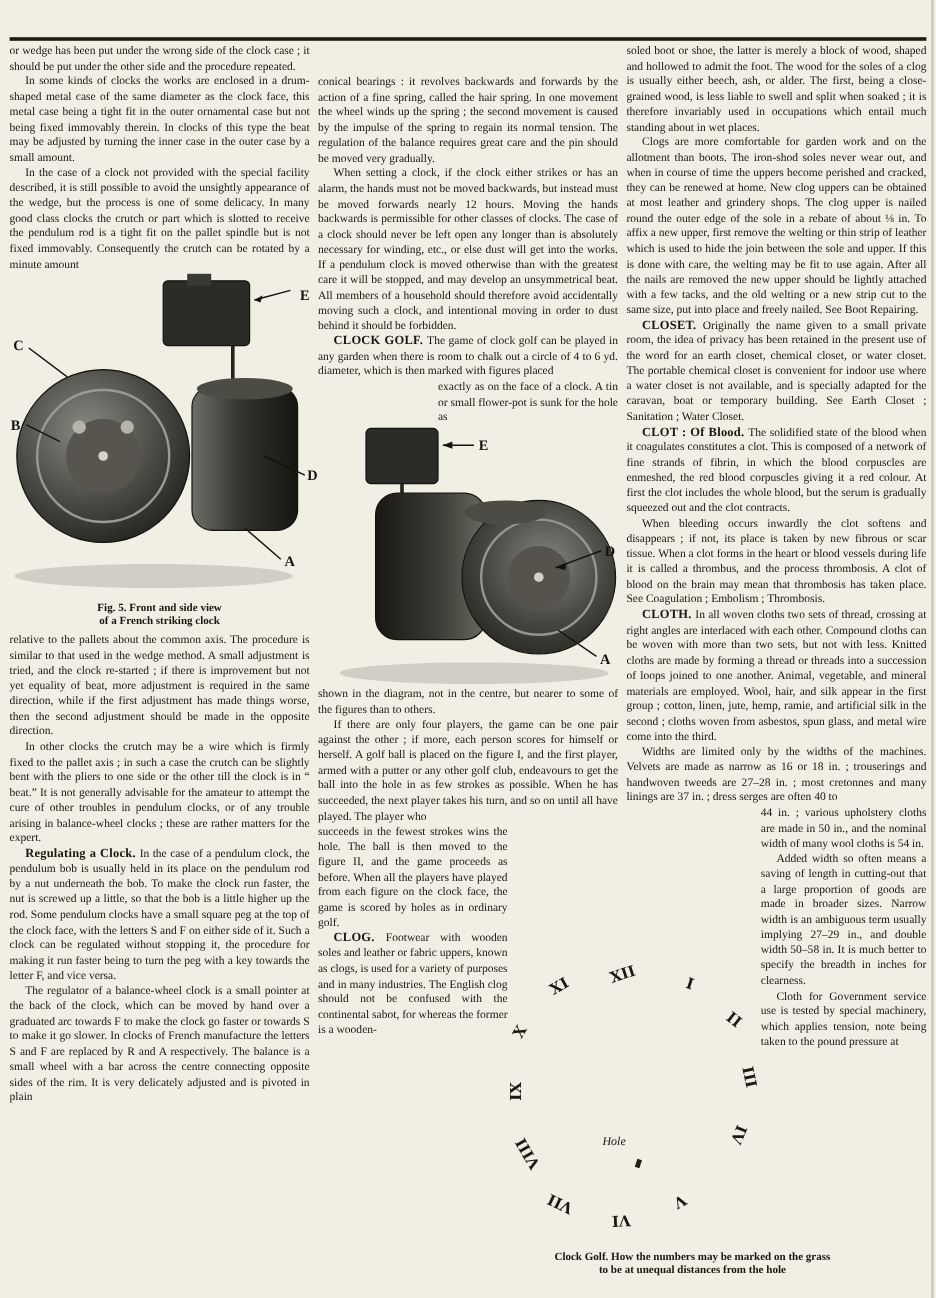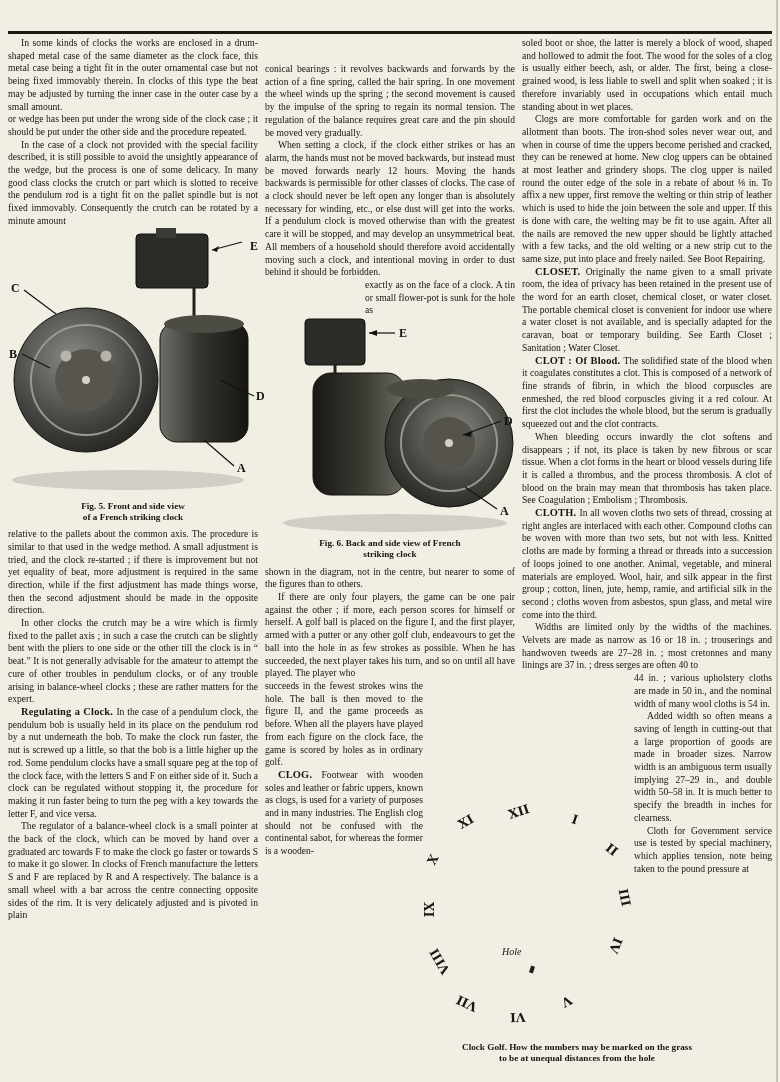--- a/index.html
+++ b/index.html
@@ -41,22 +41,22 @@
   .cg-caption{position:absolute;left:418px;top:1042px;width:230px;text-align:center;font-size:9.2px;font-weight:bold;line-height:11.3px;margin-left:44px;}
 </style>
 </head>
 <body>
 
 <div class="page">
 
   <div class="head-rule"></div>
 
   <div class="col col-left">
+      <p class="blk"><span>or wedge has been put under the wrong side of the clock case ; it should be put under the other side and the procedure repeated.</span></p>
       <p class="blk indent"><span>In some kinds of clocks the works are enclosed in a drum-shaped metal case of the same diameter as the clock face, this metal case being a tight fit in the outer ornamental case but not being fixed immovably therein. In clocks of this type the beat may be adjusted by turning the inner case in the outer case by a small amount.</span></p>
-      <p class="blk"><span>or wedge has been put under the wrong side of the clock case ; it should be put under the other side and the procedure repeated.</span></p>
       <p class="blk indent"><span>In the case of a clock not provided with the special facility described, it is still possible to avoid the unsightly appearance of the wedge, but the process is one of some delicacy. In many good class clocks the crutch or part which is slotted to receive the pendulum rod is a tight fit on the pallet spindle but is not fixed immovably. Consequently the crutch can be rotated by a minute amount</span></p>
       <div class="figure" id="fig5-figure">
       <svg class="fig-svg" width="258" height="270" viewBox="0 0 258 270">
         <defs>
           <radialGradient id="gA" cx="40%" cy="35%" r="75%">
             <stop offset="0%" stop-color="#8a8a84"></stop>
               <stop offset="55%" stop-color="#4a4a46"></stop>
               <stop offset="100%" stop-color="#1d1d1b"></stop>
           </radialGradient>
           <linearGradient id="gB" x1="0" y1="0" x2="1" y2="0">
@@ -95,20 +95,21 @@
       </div>
     </div>
       <p class="blk"><span>relative to the pallets about the common axis. The procedure is similar to that used in the wedge method. A small adjustment is tried, and the clock re-started ; if there is improvement but not yet equality of beat, more adjustment is required in the same direction, while if the first adjustment has made things worse, then the second adjustment should be made in the opposite direction.</span></p>
       <p class="blk indent"><span>In other clocks the crutch may be a wire which is firmly fixed to the pallet axis ; in such a case the crutch can be slightly bent with the pliers to one side or the other till the clock is in “ beat.” It is not generally advisable for the amateur to attempt the cure of other troubles in pendulum clocks, or of any trouble arising in balance-wheel clocks ; these are rather matters for the expert.</span></p>
       <p class="blk indent"><span class="lead">Regulating a Clock.  </span><span>In the case of a pendulum clock, the pendulum bob is usually held in its place on the pendulum rod by a nut underneath the bob. To make the clock run faster, the nut is screwed up a little, so that the bob is a little higher up the rod. Some pendulum clocks have a small square peg at the top of the clock face, with the letters S and F on either side of it. Such a clock can be regulated without stopping it, the procedure for making it run faster being to turn the peg with a key towards the letter F, and vice versa.</span></p>
       <p class="blk indent"><span>The regulator of a balance-wheel clock is a small pointer at the back of the clock, which can be moved by hand over a graduated arc towards F to make the clock go faster or towards S to make it go slower. In clocks of French manufacture the letters S and F are replaced by R and A respectively. The balance is a small wheel with a bar across the centre connecting opposite sides of the rim. It is very delicately adjusted and is pivoted in plain</span></p>
     </div>
   <div class="col col-mid">
       <p class="blk"><span>conical bearings : it revolves backwards and forwards by the action of a fine spring, called the hair spring. In one movement the wheel winds up the spring ; the second movement is caused by the impulse of the spring to regain its normal tension. The regulation of the balance requires great care and the pin should be moved very gradually.</span></p>
       <p class="blk indent"><span>When setting a clock, if the clock either strikes or has an alarm, the hands must not be moved backwards, but instead must be moved forwards nearly 12 hours. Moving the hands backwards is permissible for other classes of clocks. The case of a clock should never be left open any longer than is absolutely necessary for winding, etc., or else dust will get into the works. If a pendulum clock is moved otherwise than with the greatest care it will be stopped, and may develop an unsymmetrical beat. All members of a household should therefore avoid accidentally moving such a clock, and intentional moving in order to dust behind it should be forbidden.</span></p>
+      <p class="blk indent"><span class="lead">CLOCK GOLF.  </span><span>The game of clock golf can be played in any garden when there is room to chalk out a circle of 4 to 6 yd. diameter, which is then marked with figures placed</span></p>
       <p class="blk narrow-right"><span>exactly as on the face of a clock. A tin or small flower-pot is sunk for the hole as</span></p>
       <div class="figure" id="fig6-figure">
       <svg class="fig-svg" width="250" height="218" viewBox="0 0 250 218">
         <defs>
           <radialGradient id="gC" cx="55%" cy="40%" r="75%">
             <stop offset="0%" stop-color="#84847e"></stop>
               <stop offset="55%" stop-color="#45453f"></stop>
               <stop offset="100%" stop-color="#1b1b18"></stop>
           </radialGradient>
           <linearGradient id="gD" x1="0" y1="0" x2="1" y2="0">
@@ -128,24 +129,20 @@
         <circle cx="184" cy="126" r="48" fill="none" stroke="#97968c" stroke-width="2"></circle>
         <circle cx="184" cy="126" r="26" fill="#55534c"></circle>
         <circle cx="184" cy="126" r="4" fill="#d2d0c4"></circle>
         <ellipse cx="156" cy="72" rx="34" ry="10" fill="#4c4c44"></ellipse>
         <line x1="236" y1="104" x2="198" y2="118" stroke="#14120f" stroke-width="1.2"></line>
         <path d="M198,118 l9,-4 l-1,6 z" fill="#14120f"></path>
         <text x="239" y="108" font-size="12" font-weight="bold" fill="#14120f">D</text>
         <line x1="232" y1="192" x2="200" y2="170" stroke="#14120f" stroke-width="1.2"></line>
         <text x="235" y="198" font-size="12" font-weight="bold" fill="#14120f">A</text>
       </svg>
-      <div class="figcap">
-        <div>Fig. 6.  Back and side view of French</div>
-        <div>striking clock</div>
-      </div>
     </div>
       <p class="blk"><span>shown in the diagram, not in the centre, but nearer to some of the figures than to others.</span></p>
       <p class="blk indent"><span>If there are only four players, the game can be one pair against the other ; if more, each person scores for himself or herself. A golf ball is placed on the figure I, and the first player, armed with a putter or any other golf club, endeavours to get the ball into the hole in as few strokes as possible. When he has succeeded, the next player takes his turn, and so on until all have played. The player who</span></p>
       <p class="blk narrow-left"><span>succeeds in the fewest strokes wins the hole. The ball is then moved to the figure II, and the game proceeds as before. When all the players have played from each figure on the clock face, the game is scored by holes as in ordinary golf.</span></p>
       <p class="blk narrow-left indent"><span class="lead">CLOG.  </span><span>Footwear with wooden soles and leather or fabric uppers, known as clogs, is used for a variety of purposes and in many industries. The English clog should not be confused with the continental sabot, for whereas the former is a wooden-</span></p>
     </div>
   <div class="col col-right">
       <p class="blk"><span>soled boot or shoe, the latter is merely a block of wood, shaped and hollowed to admit the foot. The wood for the soles of a clog is usually either beech, ash, or alder. The first, being a close-grained wood, is less liable to swell and split when soaked ; it is therefore invariably used in occupations which entail much standing about in wet places.</span></p>
       <p class="blk indent"><span>Clogs are more comfortable for garden work and on the allotment than boots. The iron-shod soles never wear out, and when in course of time the uppers become perished and cracked, they can be renewed at home. New clog uppers can be obtained at most leather and grindery shops. The clog upper is nailed round the outer edge of the sole in a rebate of about ⅛ in. To affix a new upper, first remove the welting or thin strip of leather which is used to hide the join between the sole and upper. If this is done with care, the welting may be fit to use again. After all the nails are removed the new upper should be lightly attached with a few tacks, and the old welting or a new strip cut to the same size, put into place and freely nailed. See Boot Repairing.</span></p>
       <p class="blk indent"><span class="lead">CLOSET.  </span><span>Originally the name given to a small private room, the idea of privacy has been retained in the present use of the word for an earth closet, chemical closet, or water closet. The portable chemical closet is convenient for indoor use where a water closet is not available, and is specially adapted for the caravan, boat or temporary building. See Earth Closet ; Sanitation ; Water Closet.</span></p>

